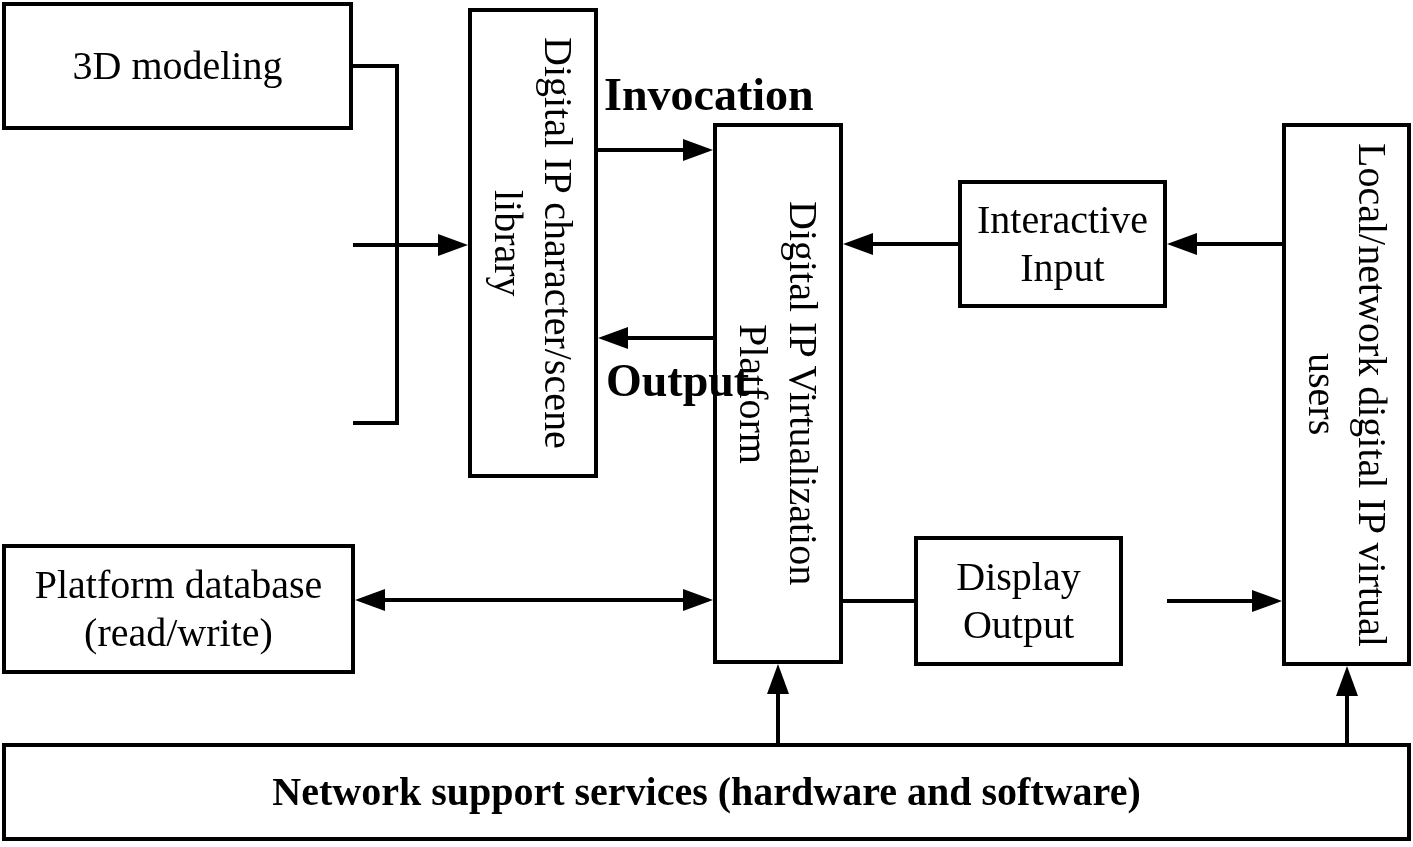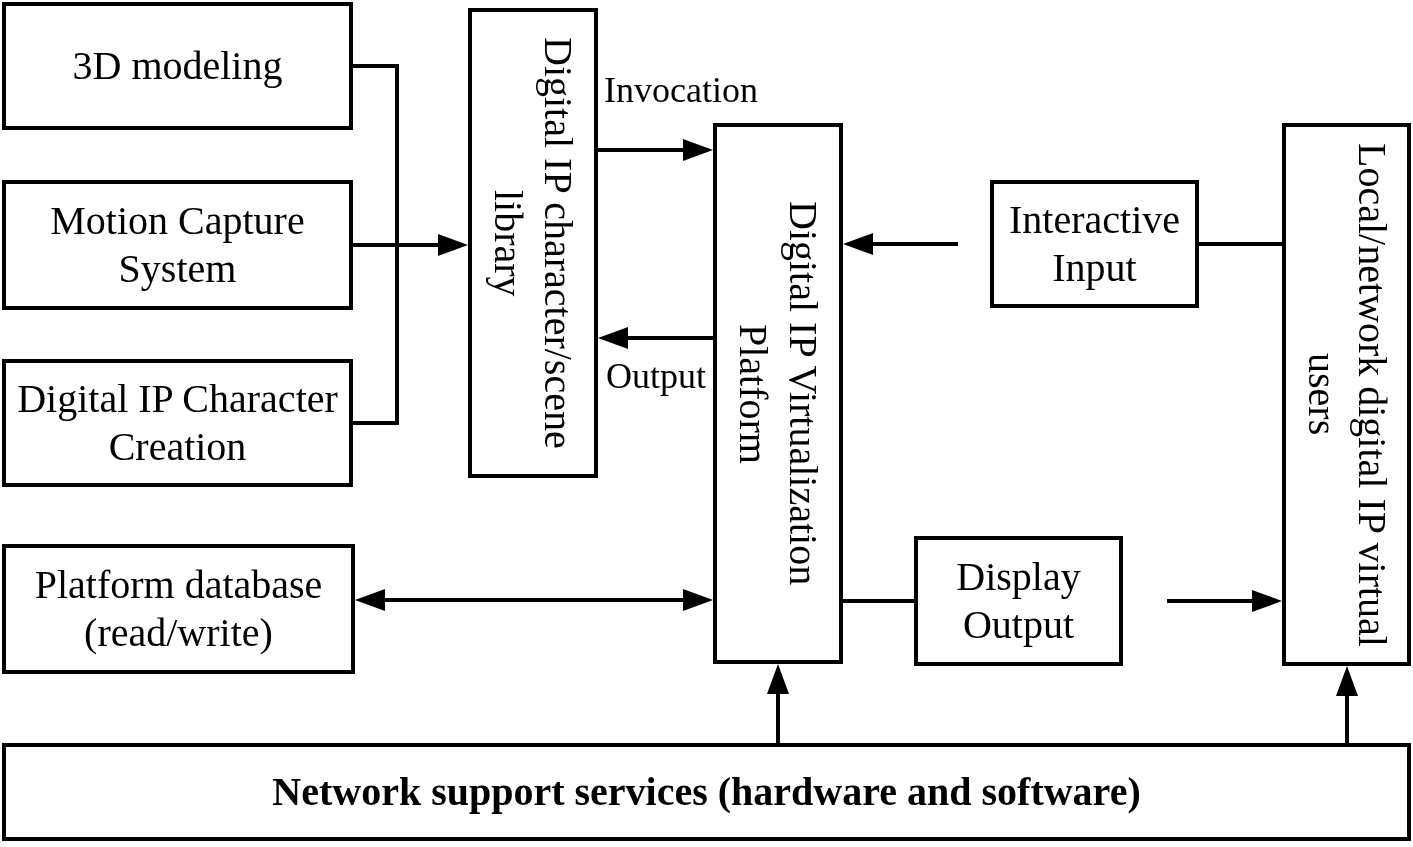--- a/index.html
+++ b/index.html
@@ -43,32 +43,33 @@
     line-height: 1.2;
     padding: 2px 8px;
   }
   .node.vert {
     writing-mode: vertical-rl;
     line-height: 1.25;
     padding: 6px 2px;
   }
   .edge-label {
     position: absolute;
-    font-size: 36px;
+    font-size: 46px;
     line-height: 1.0;
     white-space: nowrap;
+    font-weight: bold;
   }
   
   .n-3d        { left: 2px;    top: 2px;   width: 351px;  height: 128px; }
   .n-motion    { left: 2px;    top: 180px; width: 351px;  height: 130px; }
   .n-creation  { left: 2px;    top: 359px; width: 351px;  height: 128px; }
   .n-database  { left: 2px;    top: 534px; width: 353px;  height: 130px; margin-top: 10px; }
   .n-library   { left: 468px;  top: 8px;   width: 130px;  height: 470px; }
   .n-platform  { left: 713px;  top: 123px; width: 130px;  height: 541px; }
-  .n-input     { left: 958px;  top: 180px; width: 209px;  height: 128px; margin-left: 32px; }
+  .n-input     { left: 958px;  top: 180px; width: 209px;  height: 128px; }
   .n-output    { left: 914px;  top: 536px; width: 209px;  height: 130px; }
   .n-users     { left: 1282px; top: 123px; width: 129px;  height: 543px; }
   .n-network   { left: 2px;    top: 743px; width: 1409px; height: 98px; font-weight: bold;  }
   .l-invocation { left: 604px; top: 72px; }
   .l-write      { left: 606px; top: 358px; }
 </style>
 </head>
 <body>
 
 <div class="canvas">
@@ -131,27 +132,21 @@
     <g>
       <line x1="1347" y1="743" x2="1347" y2="671"></line>
       <polygon points="1347,666 1336,696 1358,696"></polygon>
     </g>
   </svg>
 
   <div class="node n-3d">
     <span>3D modeling</span>
   </div>
 
-  <div class="node n-motion">
-    <span>Motion Capture System</span>
-  </div>
 
-  <div class="node n-creation">
-    <span>Digital IP Character Creation</span>
-  </div>
 
   <div class="node n-database">
     <span>Platform database (read/write)</span>
   </div>
 
   <div class="node vert n-library">
     <span>Digital IP character/scene library</span>
   </div>
 
   <div class="node vert n-platform">

